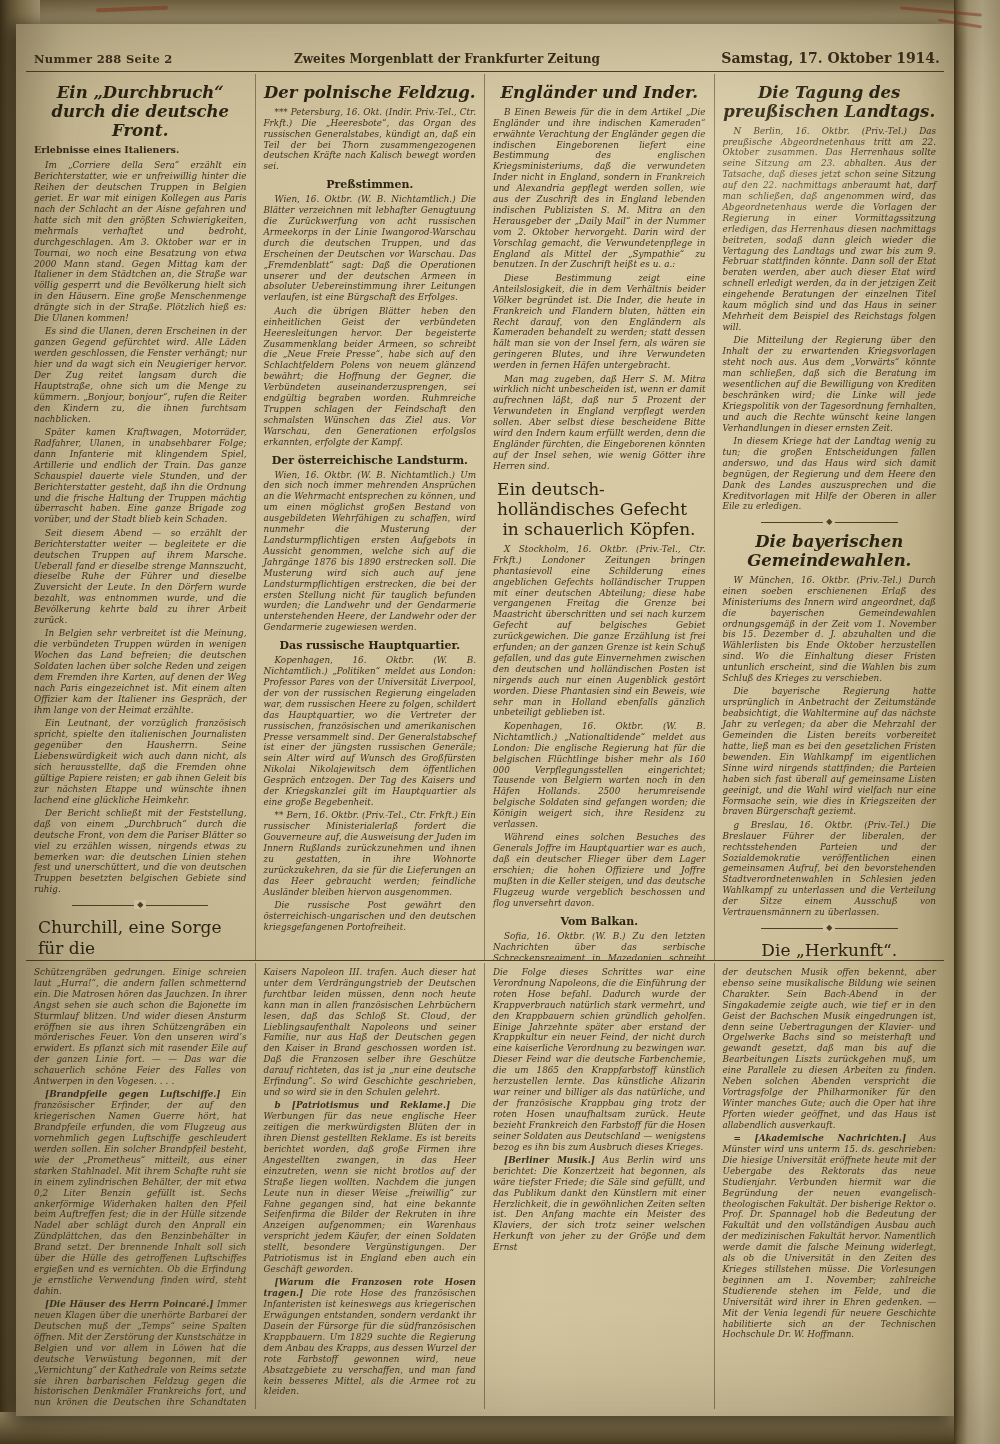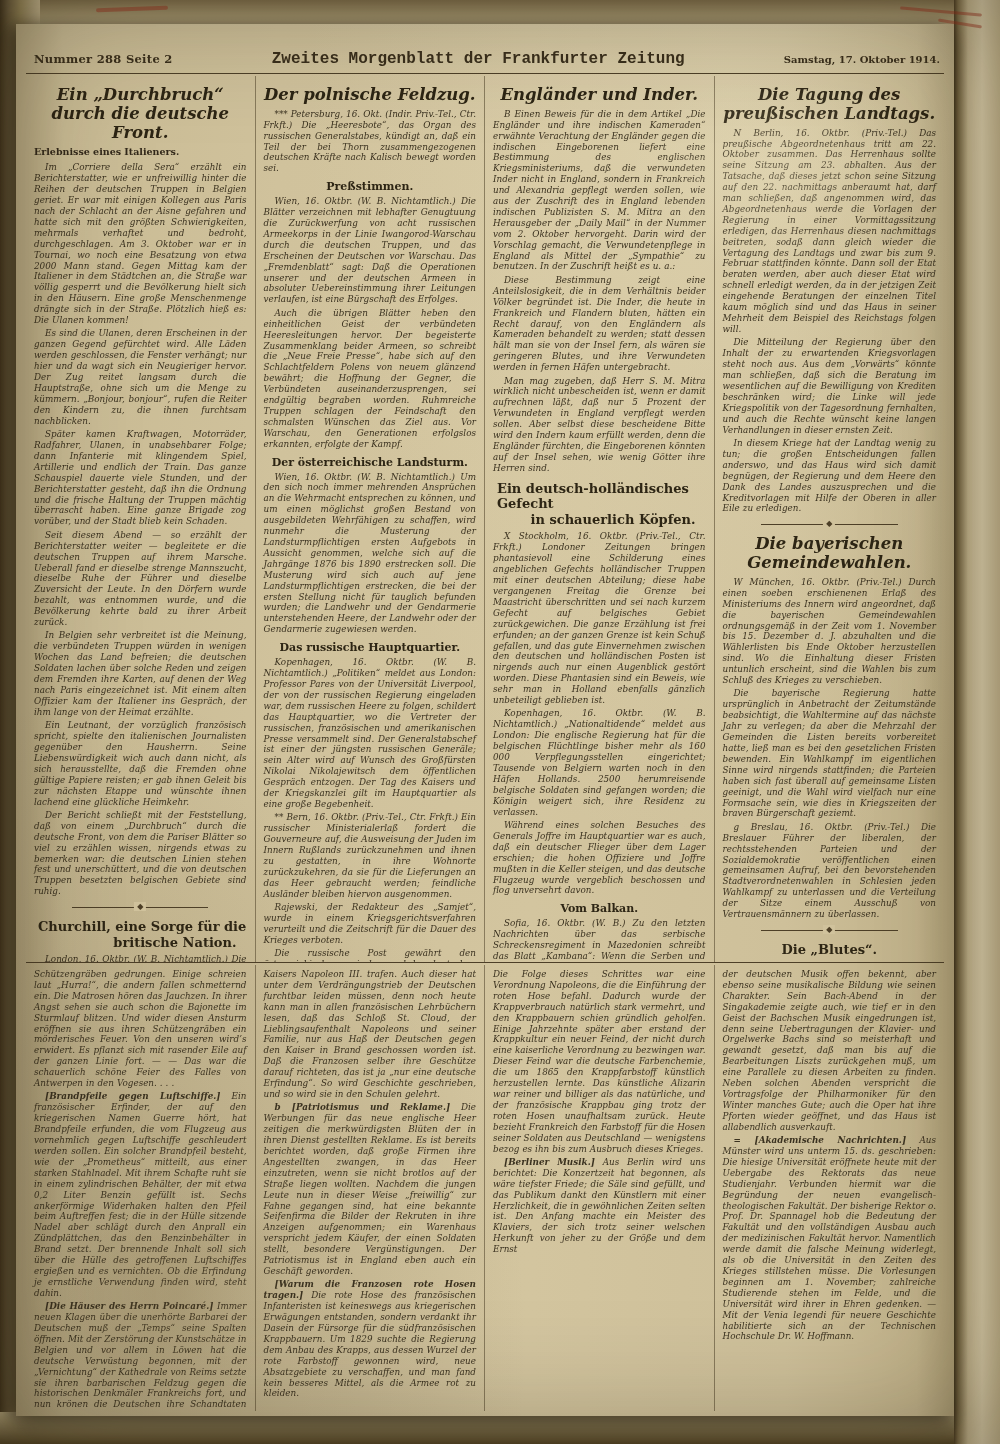--- a/index.html
+++ b/index.html
@@ -23,35 +23,35 @@
          background:radial-gradient(ellipse,rgba(240,232,200,0.25),transparent 65%);}
   .stain2{position:absolute;left:30px;top:1150px;width:260px;height:240px;pointer-events:none;
          background:radial-gradient(ellipse,rgba(110,92,55,0.18),transparent 65%);}
   .vignette{position:absolute;inset:0;pointer-events:none;
          box-shadow:inset 0 0 130px rgba(30,22,8,0.38);}
   .red-mark{position:absolute;background:rgba(152,44,26,0.45);border-radius:2px;pointer-events:none;}
 
   .masthead{display:flex;justify-content:space-between;align-items:baseline;
          padding:26px 14px 0 18px;color:#3a2f1c;font-weight:bold;}
   .mast-left{font-size:11.5px;letter-spacing:.3px;}
-  .mast-center{font-size:16px;font-family:Liberation Mono, monospace;}
-  .mast-right{font-size:10px;}
+  .mast-center{font-size:12px;}
+  .mast-right{font-size:14px;}
   .head-rule{border-top:1.8px solid #4d3f27;margin:5px 10px 0 10px;}
   .mid-rule{border-top:1.5px solid #4d3f27;margin:0 10px;}
 
   .top-section{display:grid;grid-template-columns:repeat(4,1fr);height:886px;
          overflow:hidden;margin:2px 10px 0 10px;}
   .bottom-section{display:grid;grid-template-columns:repeat(4,1fr);height:446px;
          overflow:hidden;margin:2px 10px 0 10px;}
   .col{padding:4px 8px 0 8px;border-right:1px solid rgba(77,63,39,0.55);overflow:hidden;}
   .col:last-child{border-right:none;}
 
   .h1{font-size:16.5px;font-weight:bold;text-align:center;line-height:1.14;
       margin:6px 0 4px;color:#2d2514;font-style:italic;}
-  .h2{font-size:13px;font-weight:bold;line-height:1.2;margin:7px 0 4px;color:#2d2514;text-align:center;}
+  .h2{font-size:17px;font-weight:normal;line-height:1.2;margin:7px 0 4px;color:#2d2514;text-align:center;}
   .h2.stagger{text-align:left;}
   .h2.stagger .line:first-child{text-align:left;padding-left:4px;}
   .h2.stagger .line:last-child{text-align:right;padding-right:10px;}
   .h3{font-size:11px;font-weight:bold;text-align:center;margin:6px 0 3px;color:#2d2514;}
   .byline{font-size:9.5px;font-weight:bold;margin:2px 0 5px;color:#33291a;}
   .para{font-size:8.8px;line-height:1.24;text-align:justify;text-indent:11px;
         margin:0 0 2.5px 0;color:#3a311f;word-spacing:.2px;hyphens:auto;font-style:italic;-webkit-hyphens:auto;}
   .para.cont{text-indent:0;}
   .para .lead{font-weight:bold;}
   .ornament{position:relative;height:10px;margin:5px 0;}
@@ -104,21 +104,20 @@
           </div>
           <p class="para">*** Petersburg, 16. Okt. (Indir. Priv.-Tel., Ctr. Frkft.) Die „Heeresbote“, das Organ des russischen Generalstabes, kündigt an, daß ein Teil der bei Thorn zusammengezogenen deutschen Kräfte nach Kalisch bewegt worden sei.</p>
           <div class="h3">Preßstimmen.</div>
           <p class="para">Wien, 16. Oktbr. (W. B. Nichtamtlich.) Die Blätter verzeichnen mit lebhafter Genugtuung die Zurückwerfung von acht russischen Armeekorps in der Linie Iwangorod-Warschau durch die deutschen Truppen, und das Erscheinen der Deutschen vor Warschau. Das „Fremdenblatt“ sagt: Daß die Operationen unserer und der deutschen Armeen in absoluter Uebereinstimmung ihrer Leitungen verlaufen, ist eine Bürgschaft des Erfolges.</p>
           <p class="para">Auch die übrigen Blätter heben den einheitlichen Geist der verbündeten Heeresleitungen hervor. Der begeisterte Zusammenklang beider Armeen, so schreibt die „Neue Freie Presse“, habe sich auf den Schlachtfeldern Polens von neuem glänzend bewährt; die Hoffnung der Gegner, die Verbündeten auseinanderzusprengen, sei endgültig begraben worden. Ruhmreiche Truppen schlagen der Feindschaft den schmalsten Wünschen das Ziel aus. Vor Warschau, den Generationen erfolgslos erkannten, erfolgte der Kampf.</p>
           <div class="h3">Der österreichische Landsturm.</div>
           <p class="para">Wien, 16. Oktbr. (W. B. Nichtamtlich.) Um den sich noch immer mehrenden Ansprüchen an die Wehrmacht entsprechen zu können, und um einen möglichst großen Bestand von ausgebildeten Wehrfähigen zu schaffen, wird nunmehr die Musterung der Landsturmpflichtigen ersten Aufgebots in Aussicht genommen, welche sich auf die Jahrgänge 1876 bis 1890 erstrecken soll. Die Musterung wird sich auch auf jene Landsturmpflichtigen erstrecken, die bei der ersten Stellung nicht für tauglich befunden wurden; die Landwehr und der Gendarmerie unterstehenden Heere, der Landwehr oder der Gendarmerie zugewiesen werden.</p>
           <div class="h3">Das russische Hauptquartier.</div>
           <p class="para">Kopenhagen, 16. Oktbr. (W. B. Nichtamtlich.) „Politiken“ meldet aus London: Professor Pares von der Universität Liverpool, der von der russischen Regierung eingeladen war, dem russischen Heere zu folgen, schildert das Hauptquartier, wo die Vertreter der russischen, französischen und amerikanischen Presse versammelt sind. Der Generalstabschef ist einer der jüngsten russischen Generäle; sein Alter wird auf Wunsch des Großfürsten Nikolai Nikolajewitsch dem öffentlichen Gespräch entzogen. Der Tag des Kaisers und der Kriegskanzlei gilt im Hauptquartier als eine große Begebenheit.</p>
           <p class="para">** Bern, 16. Oktbr. (Priv.-Tel., Ctr. Frkft.) Ein russischer Ministerialerlaß fordert die Gouverneure auf, die Ausweisung der Juden im Innern Rußlands zurückzunehmen und ihnen zu gestatten, in ihre Wohnorte zurückzukehren, da sie für die Lieferungen an das Heer gebraucht werden; feindliche Ausländer bleiben hiervon ausgenommen.</p>
-          <p class="para">Rajewski, der Redakteur des „Samjet“, wurde in einem Kriegsgerichtsverfahren verurteilt und die Zeitschrift für die Dauer des Krieges verboten.</p>
           <p class="para">Die russische Post gewährt den österreichisch-ungarischen und den deutschen kriegsgefangenen Portofreiheit.</p>
         </div>
         <div class="col">
           <div class="h1">
             <div class="line">Engländer und Inder.</div>
           </div>
           <p class="para">B Einen Beweis für die in dem Artikel „Die Engländer und ihre indischen Kameraden“ erwähnte Verachtung der Engländer gegen die indischen Eingeborenen liefert eine Bestimmung des englischen Kriegsministeriums, daß die verwundeten Inder nicht in England, sondern in Frankreich und Alexandria gepflegt werden sollen, wie aus der Zuschrift des in England lebenden indischen Publizisten S. M. Mitra an den Herausgeber der „Daily Mail“ in der Nummer vom 2. Oktober hervorgeht. Darin wird der Vorschlag gemacht, die Verwundetenpflege in England als Mittel der „Sympathie“ zu benutzen. In der Zuschrift heißt es u. a.:</p>
           <p class="para">Diese Bestimmung zeigt eine Anteilslosigkeit, die in dem Verhältnis beider Völker begründet ist. Die Inder, die heute in Frankreich und Flandern bluten, hätten ein Recht darauf, von den Engländern als Kameraden behandelt zu werden; statt dessen hält man sie von der Insel fern, als wären sie geringeren Blutes, und ihre Verwundeten werden in fernen Häfen untergebracht.</p>
           <p class="para">Man mag zugeben, daß Herr S. M. Mitra wirklich nicht unbescheiden ist, wenn er damit aufrechnen läßt, daß nur 5 Prozent der Verwundeten in England verpflegt werden sollen. Aber selbst diese bescheidene Bitte wird den Indern kaum erfüllt werden, denn die Engländer fürchten, die Eingeborenen könnten auf der Insel sehen, wie wenig Götter ihre Herren sind.</p>
           <div class="h2 stagger">
@@ -140,21 +139,21 @@
           <p class="para">In diesem Kriege hat der Landtag wenig zu tun; die großen Entscheidungen fallen anderswo, und das Haus wird sich damit begnügen, der Regierung und dem Heere den Dank des Landes auszusprechen und die Kreditvorlagen mit Hilfe der Oberen in aller Eile zu erledigen.</p>
           <div class="ornament"></div>
           <div class="h1">
             <div class="line">Die bayerischen Gemeindewahlen.</div>
           </div>
           <p class="para">W München, 16. Oktbr. (Priv.-Tel.) Durch einen soeben erschienenen Erlaß des Ministeriums des Innern wird angeordnet, daß die bayerischen Gemeindewahlen ordnungsgemäß in der Zeit vom 1. November bis 15. Dezember d. J. abzuhalten und die Wählerlisten bis Ende Oktober herzustellen sind. Wo die Einhaltung dieser Fristen untunlich erscheint, sind die Wahlen bis zum Schluß des Krieges zu verschieben.</p>
           <p class="para">Die bayerische Regierung hatte ursprünglich in Anbetracht der Zeitumstände beabsichtigt, die Wahltermine auf das nächste Jahr zu verlegen; da aber die Mehrzahl der Gemeinden die Listen bereits vorbereitet hatte, ließ man es bei den gesetzlichen Fristen bewenden. Ein Wahlkampf im eigentlichen Sinne wird nirgends stattfinden; die Parteien haben sich fast überall auf gemeinsame Listen geeinigt, und die Wahl wird vielfach nur eine Formsache sein, wie dies in Kriegszeiten der braven Bürgerschaft geziemt.</p>
           <p class="para">g Breslau, 16. Oktbr. (Priv.-Tel.) Die Breslauer Führer der liberalen, der rechtsstehenden Parteien und der Sozialdemokratie veröffentlichen einen gemeinsamen Aufruf, bei den bevorstehenden Stadtverordnetenwahlen in Schlesien jeden Wahlkampf zu unterlassen und die Verteilung der Sitze einem Ausschuß von Vertrauensmännern zu überlassen.</p>
           <div class="ornament"></div>
           <div class="h2">
-            <div class="line">Die „Blutes“.</div>
+            <div class="line">Die „Herkunft“.</div>
           </div>
           <p class="para">o Mailand, 16. Oktbr. (Priv.-Tel., Ctr. Frkft.) Der „Corriere della Sera“ erhält aus Petersburg interessante Einzelheiten über den Untergang des Kreuzers „Pallada“. Von der ganzen 565 Mann starken Besatzung konnten sich nur sieben Personen retten. Man nimmt an, daß mehrere Torpedos die „Pallada“ getroffen haben, da sonst ein Schiff von dieser Größe nicht sofort gesunken wäre.</p>
         </div>
       </div>
     <div class="mid-rule"></div>
     <div class="bottom-section" id="bottom-section">
         <div class="col">
           <p class="para cont">Schützengräben gedrungen. Einige schreien laut „Hurra!“, die andern fallen schmetternd ein. Die Matrosen hören das Jauchzen. In ihrer Angst sehen sie auch schon die Bajonette im Sturmlauf blitzen. Und wider diesen Ansturm eröffnen sie aus ihren Schützengräben ein mörderisches Feuer. Von den unseren wird’s erwidert. Es pflanzt sich mit rasender Eile auf der ganzen Linie fort. — — Das war die schauerlich schöne Feier des Falles von Antwerpen in den Vogesen. . . .</p>
           <p class="para"><b class="lead">[Brandpfeile gegen Luftschiffe.]</b> <span>Ein französischer Erfinder, der auf den kriegerischen Namen Guerre hört, hat Brandpfeile erfunden, die vom Flugzeug aus vornehmlich gegen Luftschiffe geschleudert werden sollen. Ein solcher Brandpfeil besteht, wie der „Prometheus“ mitteilt, aus einer starken Stahlnadel. Mit ihrem Schafte ruht sie in einem zylindrischen Behälter, der mit etwa 0,2 Liter Benzin gefüllt ist. Sechs ankerförmige Widerhaken halten den Pfeil beim Auftreffen fest; die in der Hülle sitzende Nadel aber schlägt durch den Anprall ein Zündplättchen, das den Benzinbehälter in Brand setzt. Der brennende Inhalt soll sich über die Hülle des getroffenen Luftschiffes ergießen und es vernichten. Ob die Erfindung je ernstliche Verwendung finden wird, steht dahin.</span></p>
           <p class="para"><b class="lead">[Die Häuser des Herrn Poincaré.]</b> <span>Immer neuen Klagen über die unerhörte Barbarei der Deutschen muß der „Temps“ seine Spalten öffnen. Mit der Zerstörung der Kunstschätze in Belgien und vor allem in Löwen hat die deutsche Verwüstung begonnen, mit der „Vernichtung“ der Kathedrale von Reims setzte sie ihren barbarischen Feldzug gegen die historischen Denkmäler Frankreichs fort, und nun krönen die Deutschen ihre Schandtaten damit, daß sie, wie das französische Regierungsorgan schreibt, das Eigentum des Herrn Poincaré selbst nicht schonen. Das Landhaus des Präsidenten im Departement Meuse ist, so wird versichert, von den deutschen Truppen geplündert und verbrannt worden. Wer die deutsche Kriegführung kennt, weiß, was von solchen Erzählungen zu halten ist; sie gehören in dieselbe Reihe wie die Märchen von den abgehackten Kinderhänden, mit denen die französische Presse ihre Leser unterhält.</span></p>

